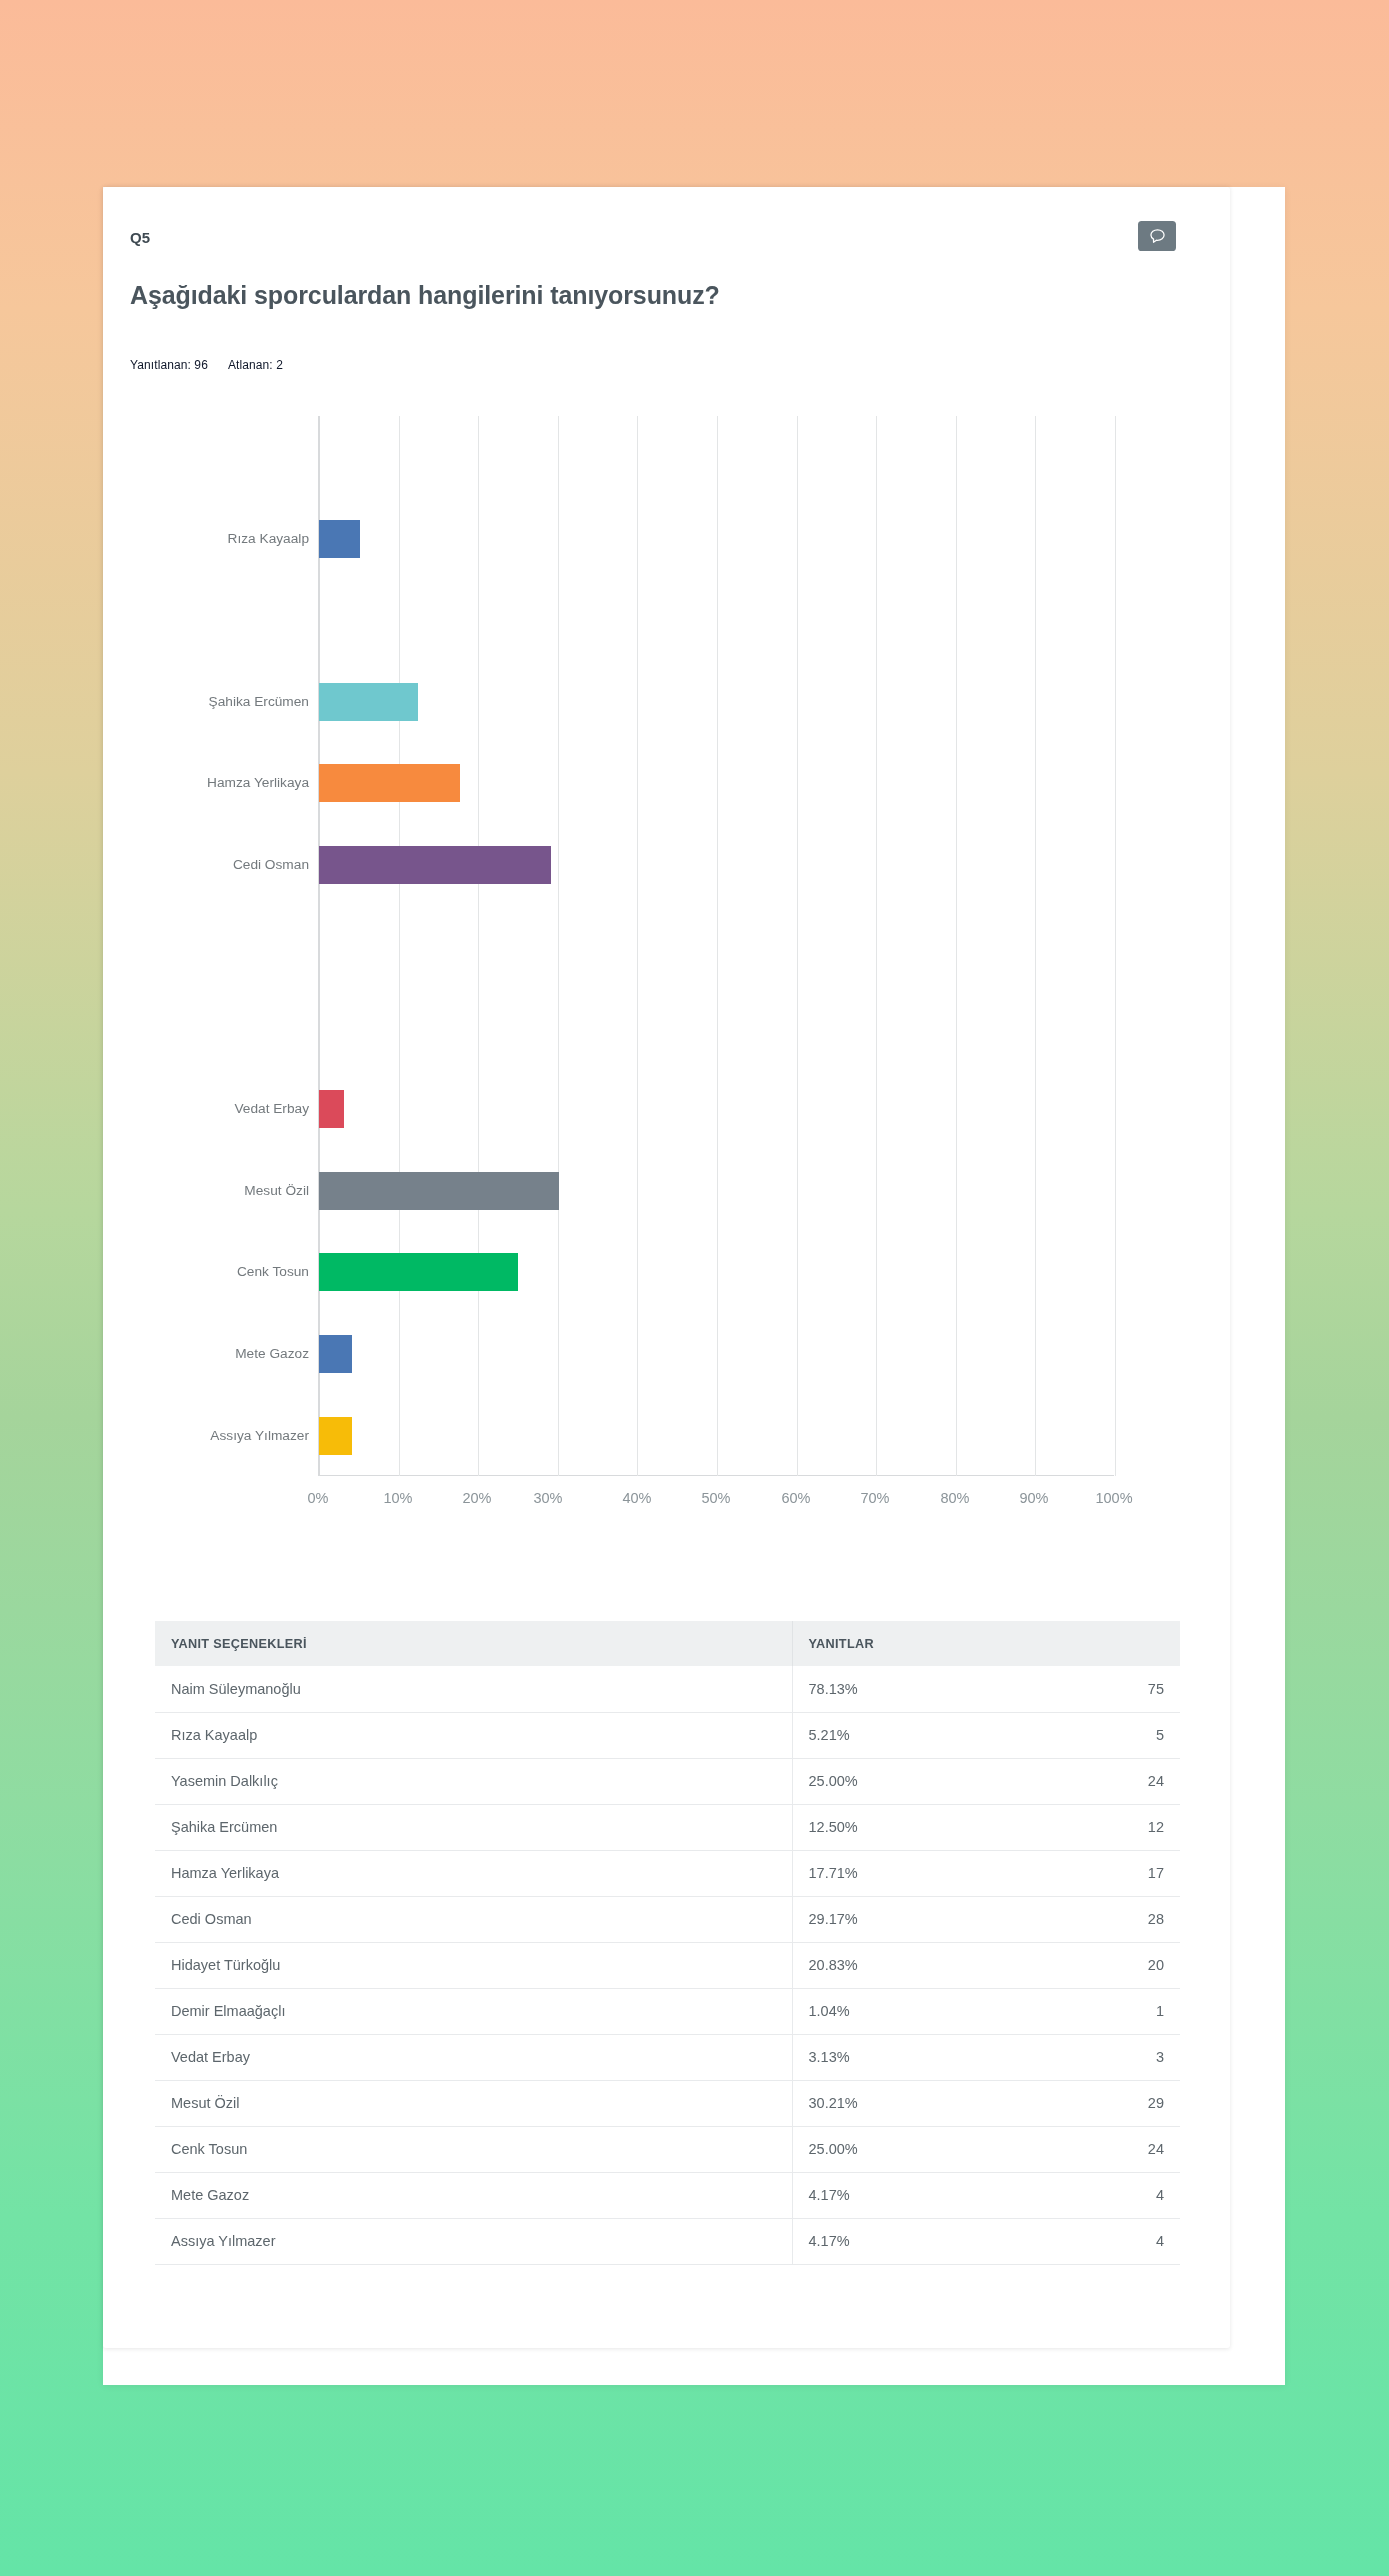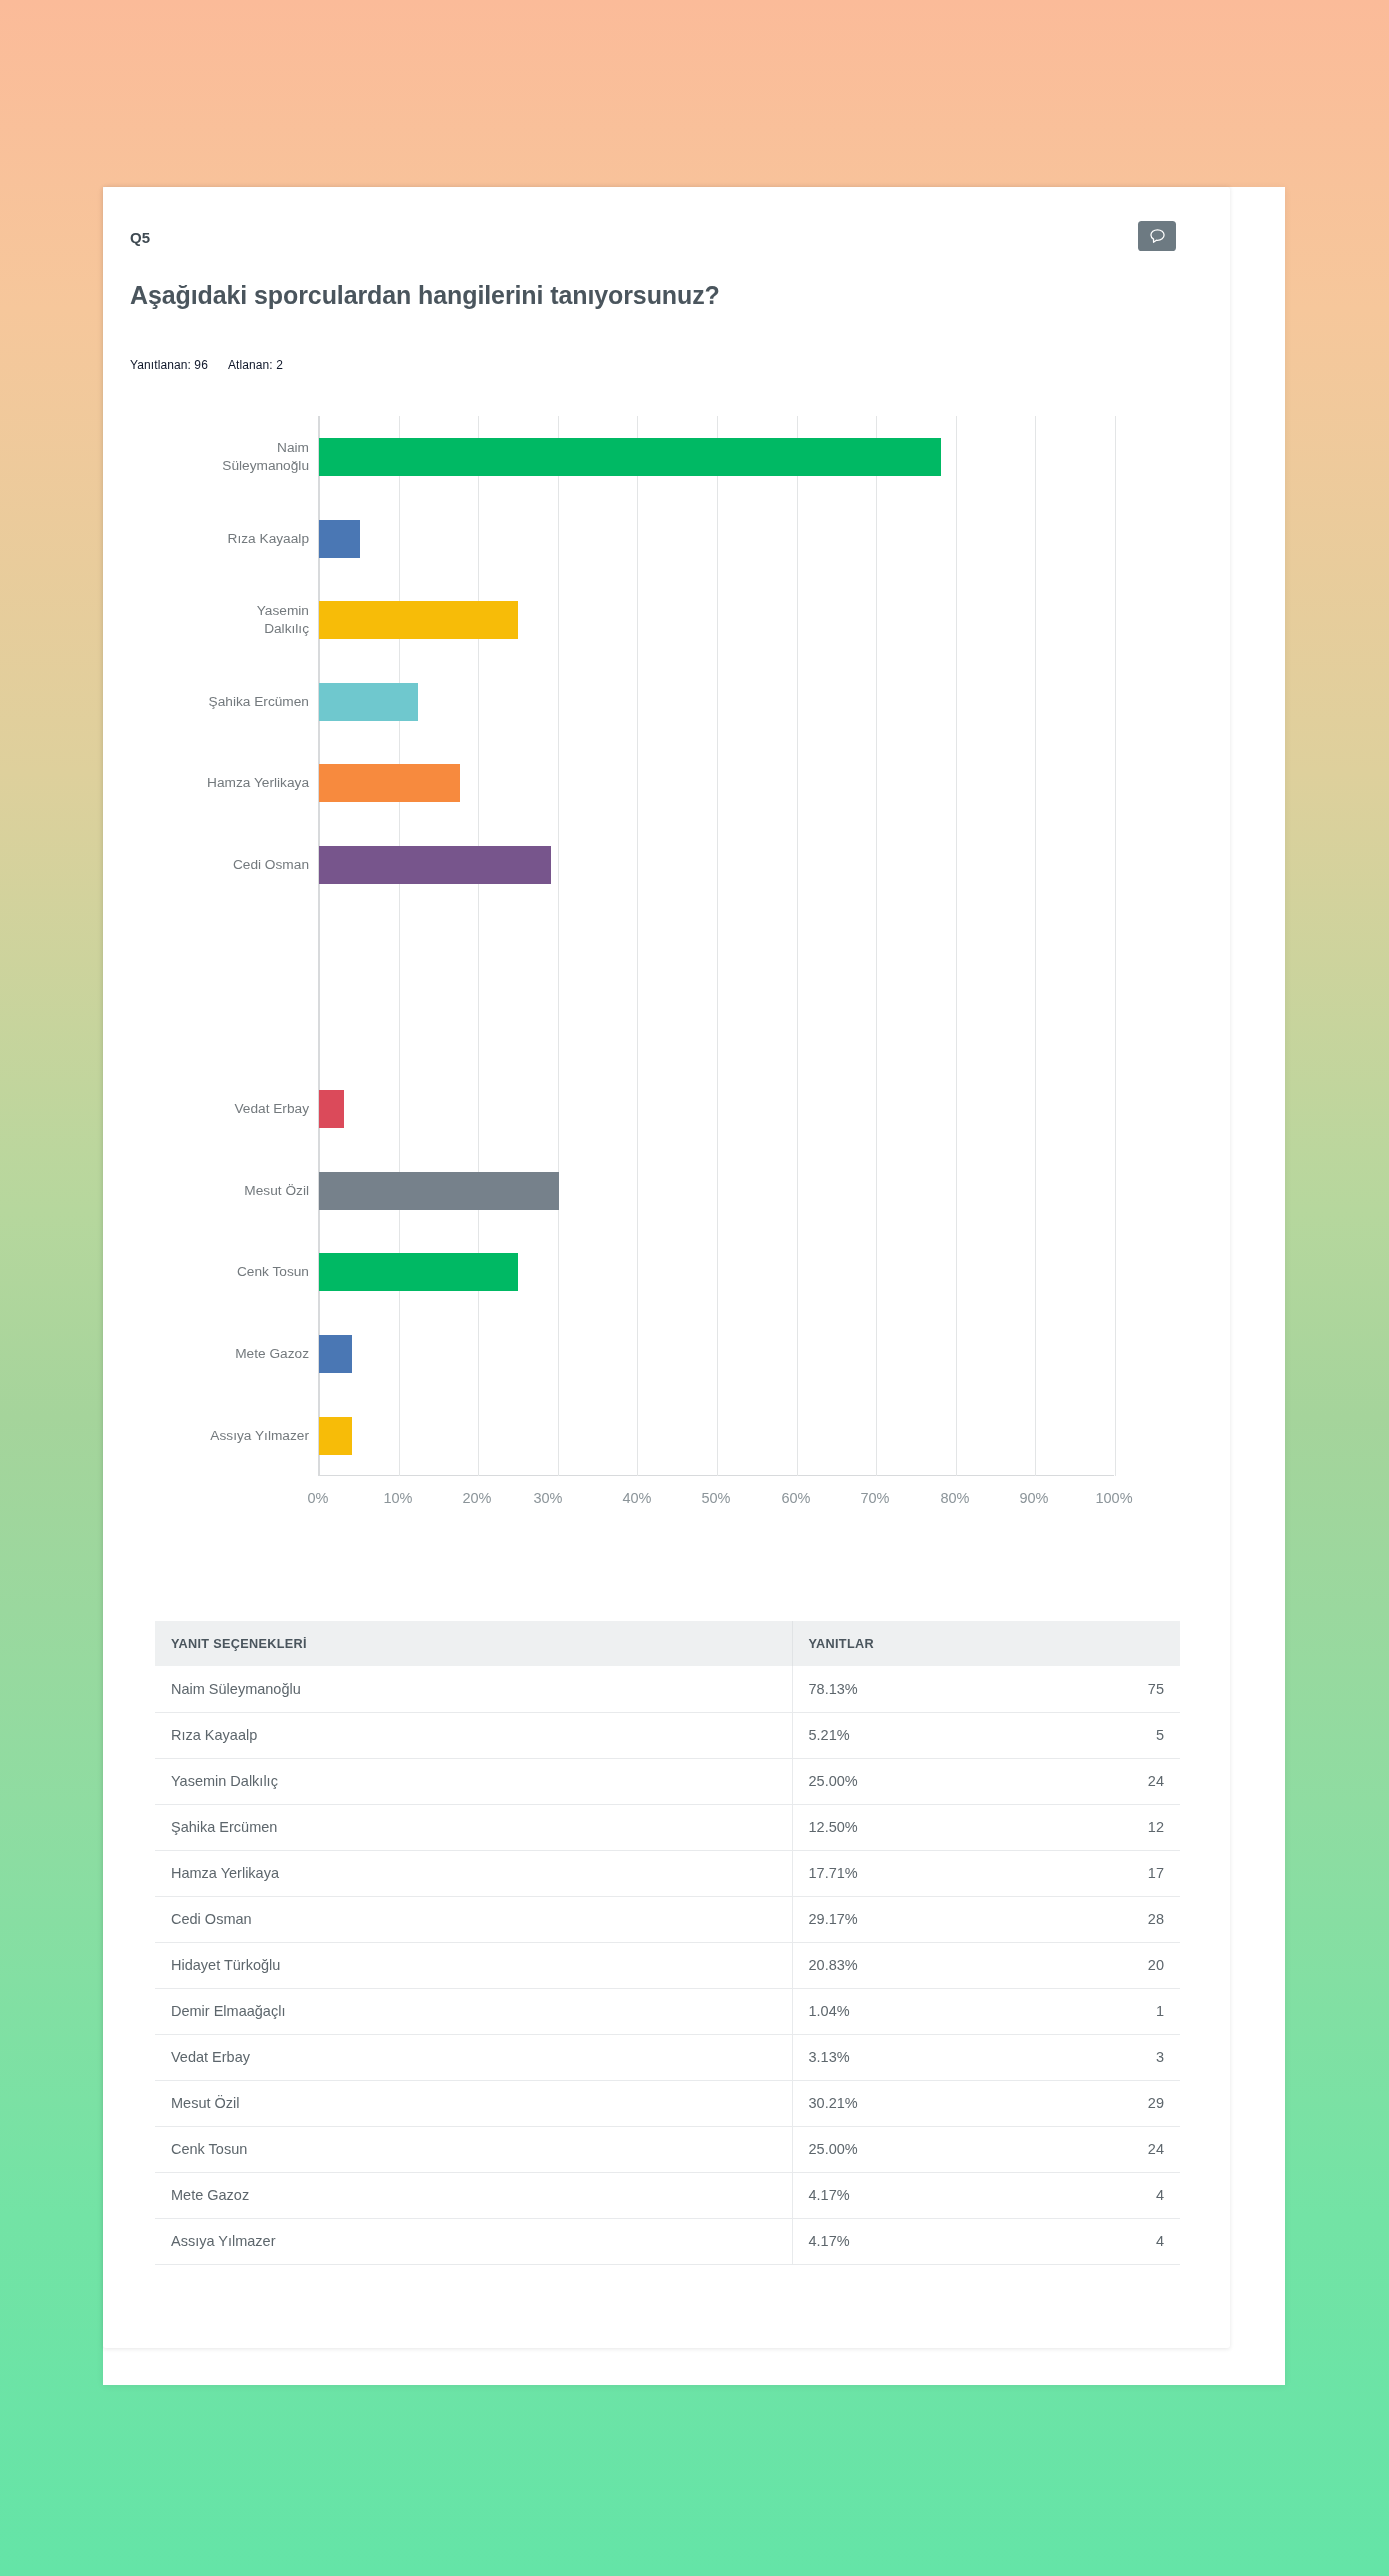--- a/index.html
+++ b/index.html
@@ -234,33 +234,23 @@
       <div class="gridline" style="left: 80px;"></div>
       <div class="gridline" style="left: 159px;"></div>
       <div class="gridline" style="left: 239px;"></div>
       <div class="gridline" style="left: 318px;"></div>
       <div class="gridline" style="left: 398px;"></div>
       <div class="gridline" style="left: 478px;"></div>
       <div class="gridline" style="left: 557px;"></div>
       <div class="gridline" style="left: 637px;"></div>
       <div class="gridline" style="left: 716px;"></div>
       <div class="gridline" style="left: 796px;"></div>
-      <div class="bar-row" style="top: 0px; height: 82px;">
-        <div class="bar-label">Naim
-Süleymanoğlu</div>
-        <div class="bar" style="width: 622px; background: rgb(0, 185, 100);"></div>
-      </div>
       <div class="bar-row" style="top: 82px; height: 82px;">
         <div class="bar-label">Rıza Kayaalp</div>
         <div class="bar" style="width: 41px; background: rgb(74, 119, 180);"></div>
-      </div>
-      <div class="bar-row" style="top: 163px; height: 82px;">
-        <div class="bar-label">Yasemin
-Dalkılıç</div>
-        <div class="bar" style="width: 199px; background: rgb(247, 188, 8);"></div>
       </div>
       <div class="bar-row" style="top: 245px; height: 82px;">
         <div class="bar-label">Şahika Ercümen</div>
         <div class="bar" style="width: 99px; background: rgb(111, 200, 206);"></div>
       </div>
       <div class="bar-row" style="top: 326px; height: 82px;">
         <div class="bar-label">Hamza Yerlikaya</div>
         <div class="bar" style="width: 141px; background: rgb(247, 138, 62);"></div>
       </div>
       <div class="bar-row" style="top: 408px; height: 82px;">

